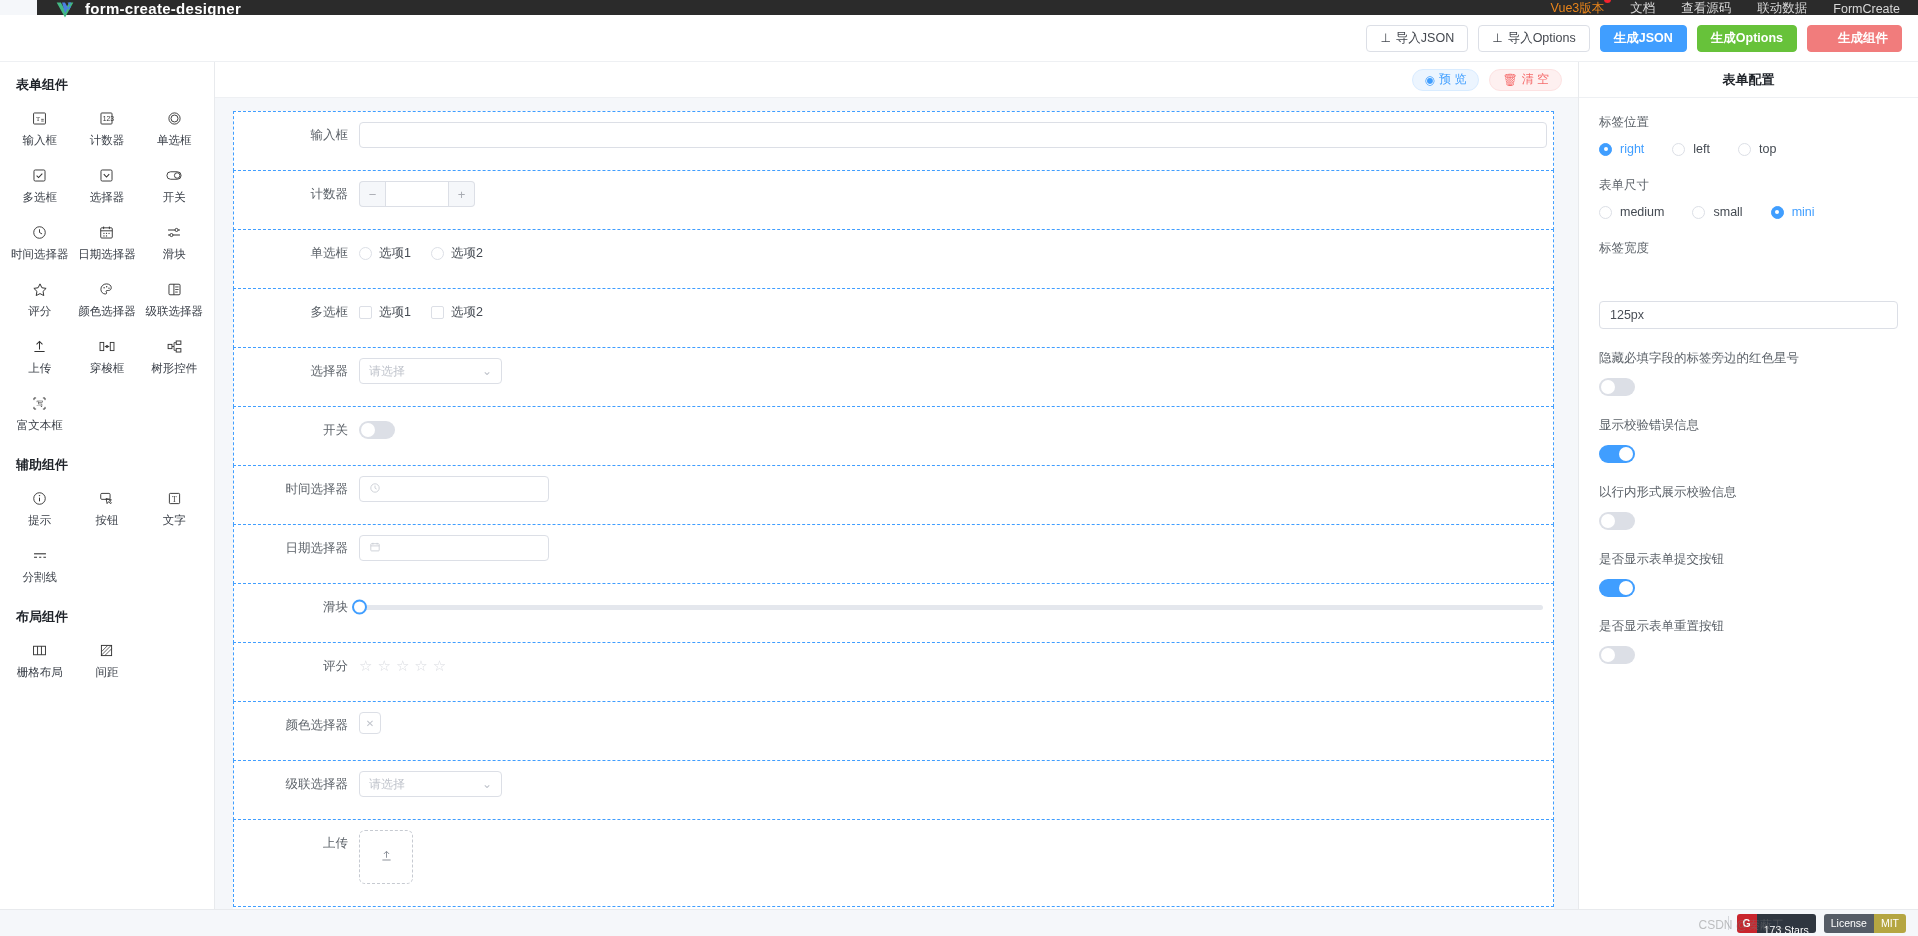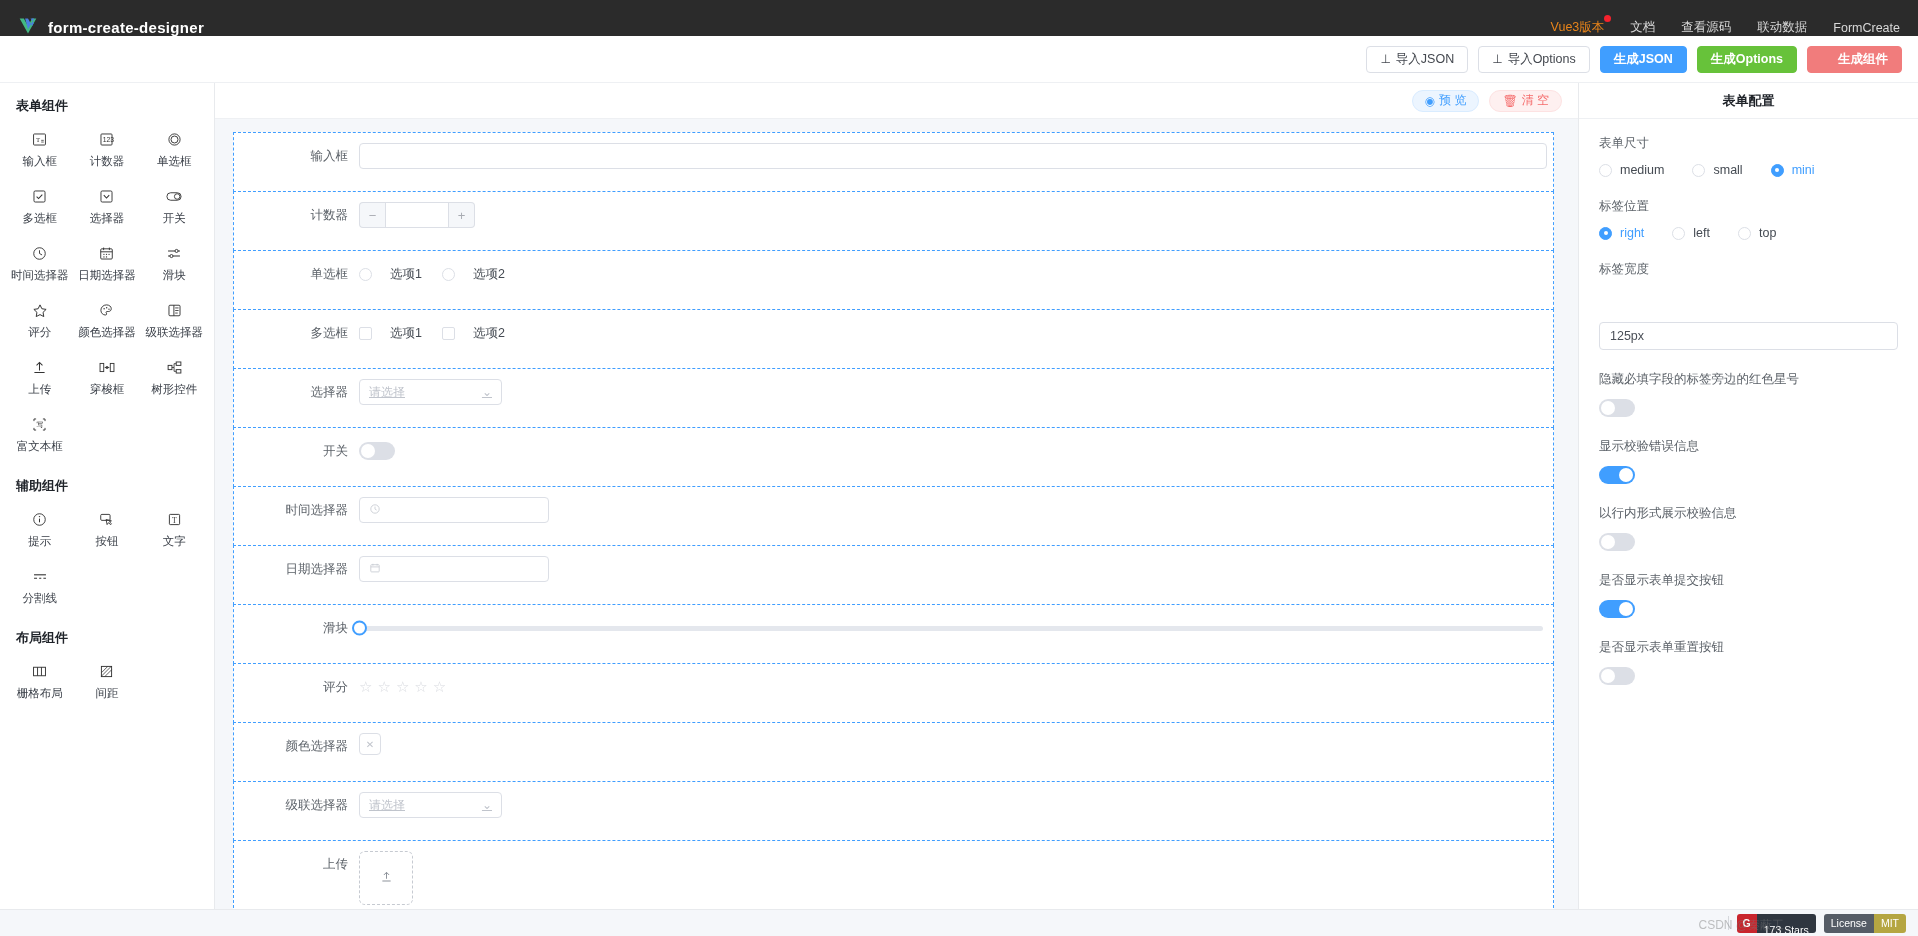--- a/index.html
+++ b/index.html
@@ -5,23 +5,23 @@
   * { box-sizing: border-box; margin: 0; padding: 0; }
   html, body {
     width: 1918px; height: 936px;
     font-family: "Liberation Sans", "DejaVu Sans", sans-serif;
     background: #f5f7fa; overflow: hidden;
   }
   body { display: flex; flex-direction: column; }
 
   
   .header {
-    height: 36px; background: #2b2b2b; color: #fff;
-    display: flex; align-items: flex-end; flex: none;
-    padding: 0 18px; position: relative;
+    height: 15px; background: #2b2b2b; color: #fff;
+    display: flex; align-items: flex-start; flex: none;
+    padding: 0 18px; position: relative; margin-left: 37px;
   }
   .logo-mark {
     width: 20px; height: 20px; margin-right: 10px; flex: none;
     display: flex; align-items: center; justify-content: center;
   }
   .brand-title { font-size: 15px; font-weight: bold; letter-spacing: .3px; }
   .header-nav { margin-left: auto; display: flex; align-items: center; gap: 26px; }
   .header-nav a {
     font-size: 12.5px; color: #d9d9d9; text-decoration: none;
     position: relative; white-space: nowrap;
@@ -103,35 +103,35 @@
     font-size: 12.5px; color: #5c6269; line-height: 26px;
   }
   .fctl { flex: 1; min-width: 0; padding-right: 6px; }
 
   .inp {
     height: 26px; border: 1px solid #dcdfe6; border-radius: 4px;
     background: #fff; font-size: 12px; color: #c0c4cc;
     display: flex; align-items: center; padding: 0 9px; gap: 6px;
   }
   .inp.w-full { width: 100%; }
-  .inp.w-sel  { width: 143px; justify-content: space-between; text-decoration: underline; }
+  .inp.w-sel  { width: 143px; justify-content: space-between; }
   .inp.w-pick { width: 190px; }
 
   .stepper { display: flex; width: 116px; height: 26px; }
   .stepper .sbtn {
     width: 26px; background: #f5f7fa; border: 1px solid #dcdfe6;
     color: #a8abb2; font-size: 13px; display: flex;
     align-items: center; justify-content: center; cursor: pointer;
   }
   .stepper .sbtn:first-child { border-radius: 4px 0 0 4px; border-right: none; }
   .stepper .sbtn:last-child  { border-radius: 0 4px 4px 0; border-left: none; }
   .stepper .sfield { flex: 1; border: 1px solid #dcdfe6; background: #fff; }
 
   .opts { display: flex; align-items: center; gap: 20px; height: 26px; }
-  .opt { display: flex; align-items: center; gap: 18px; font-size: 12.5px; color: #444a52; cursor: pointer; }
+  .opt { display: flex; align-items: center; gap: 7px; font-size: 12.5px; color: #444a52; cursor: pointer; }
   .rd { width: 13px; height: 13px; border: 1px solid #dcdfe6; border-radius: 50%; background: #fff; flex: none; }
   .ck { width: 13px; height: 13px; border: 1px solid #dcdfe6; border-radius: 2px; background: #fff; flex: none; }
 
   .sw {
     width: 36px; height: 18px; border-radius: 9px; background: #dcdfe6;
     position: relative; cursor: pointer; flex: none; margin-top: 4px;
   }
   .sw::after {
     content: ""; position: absolute; top: 2px; left: 2px;
     width: 14px; height: 14px; border-radius: 50%; background: #fff;
@@ -644,56 +644,56 @@
 
       </div>
     </div>
   </section>
 
   <aside class="config">
     <div class="config-head">表单配置</div>
     <div class="config-body">
 
       <div class="cfg-block">
+        <div class="cfg-label">标签位置</div>
+        <div class="cfg-radios">
+          <label class="cfg-radio checked">
+            <span class="rd2"></span>
+            <span>right</span>
+          </label>
+          <label class="cfg-radio">
+            <span class="rd2"></span>
+            <span>left</span>
+          </label>
+          <label class="cfg-radio">
+            <span class="rd2"></span>
+            <span>top</span>
+          </label>
+        </div>
+      </div>
+
+      <div class="cfg-block">
         <div class="cfg-label">表单尺寸</div>
         <div class="cfg-radios">
           <label class="cfg-radio">
             <span class="rd2"></span>
             <span>medium</span>
           </label>
           <label class="cfg-radio">
             <span class="rd2"></span>
             <span>small</span>
           </label>
           <label class="cfg-radio checked">
             <span class="rd2"></span>
             <span>mini</span>
           </label>
         </div>
       </div>
 
       <div class="cfg-block">
-        <div class="cfg-label">标签位置</div>
-        <div class="cfg-radios">
-          <label class="cfg-radio checked">
-            <span class="rd2"></span>
-            <span>right</span>
-          </label>
-          <label class="cfg-radio">
-            <span class="rd2"></span>
-            <span>left</span>
-          </label>
-          <label class="cfg-radio">
-            <span class="rd2"></span>
-            <span>top</span>
-          </label>
-        </div>
-      </div>
-
-      <div class="cfg-block">
         <div class="cfg-label">标签宽度</div>
         <div class="cfg-input">125px</div>
       </div>
 
       <div class="cfg-block">
         <div class="cfg-label">隐藏必填字段的标签旁边的红色星号</div>
         <div class="sw"></div>
       </div>
 
       <div class="cfg-block">

